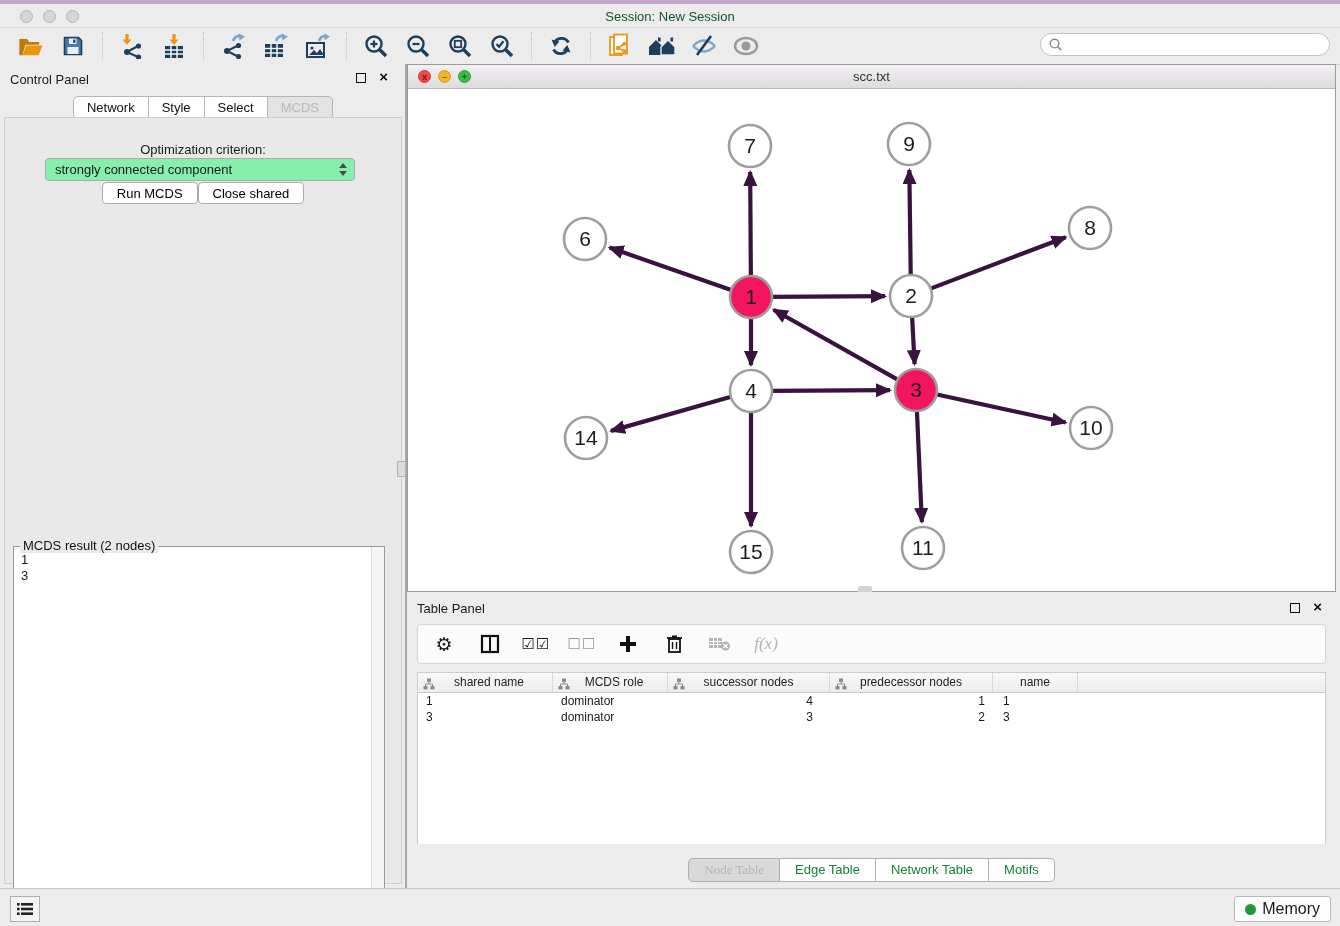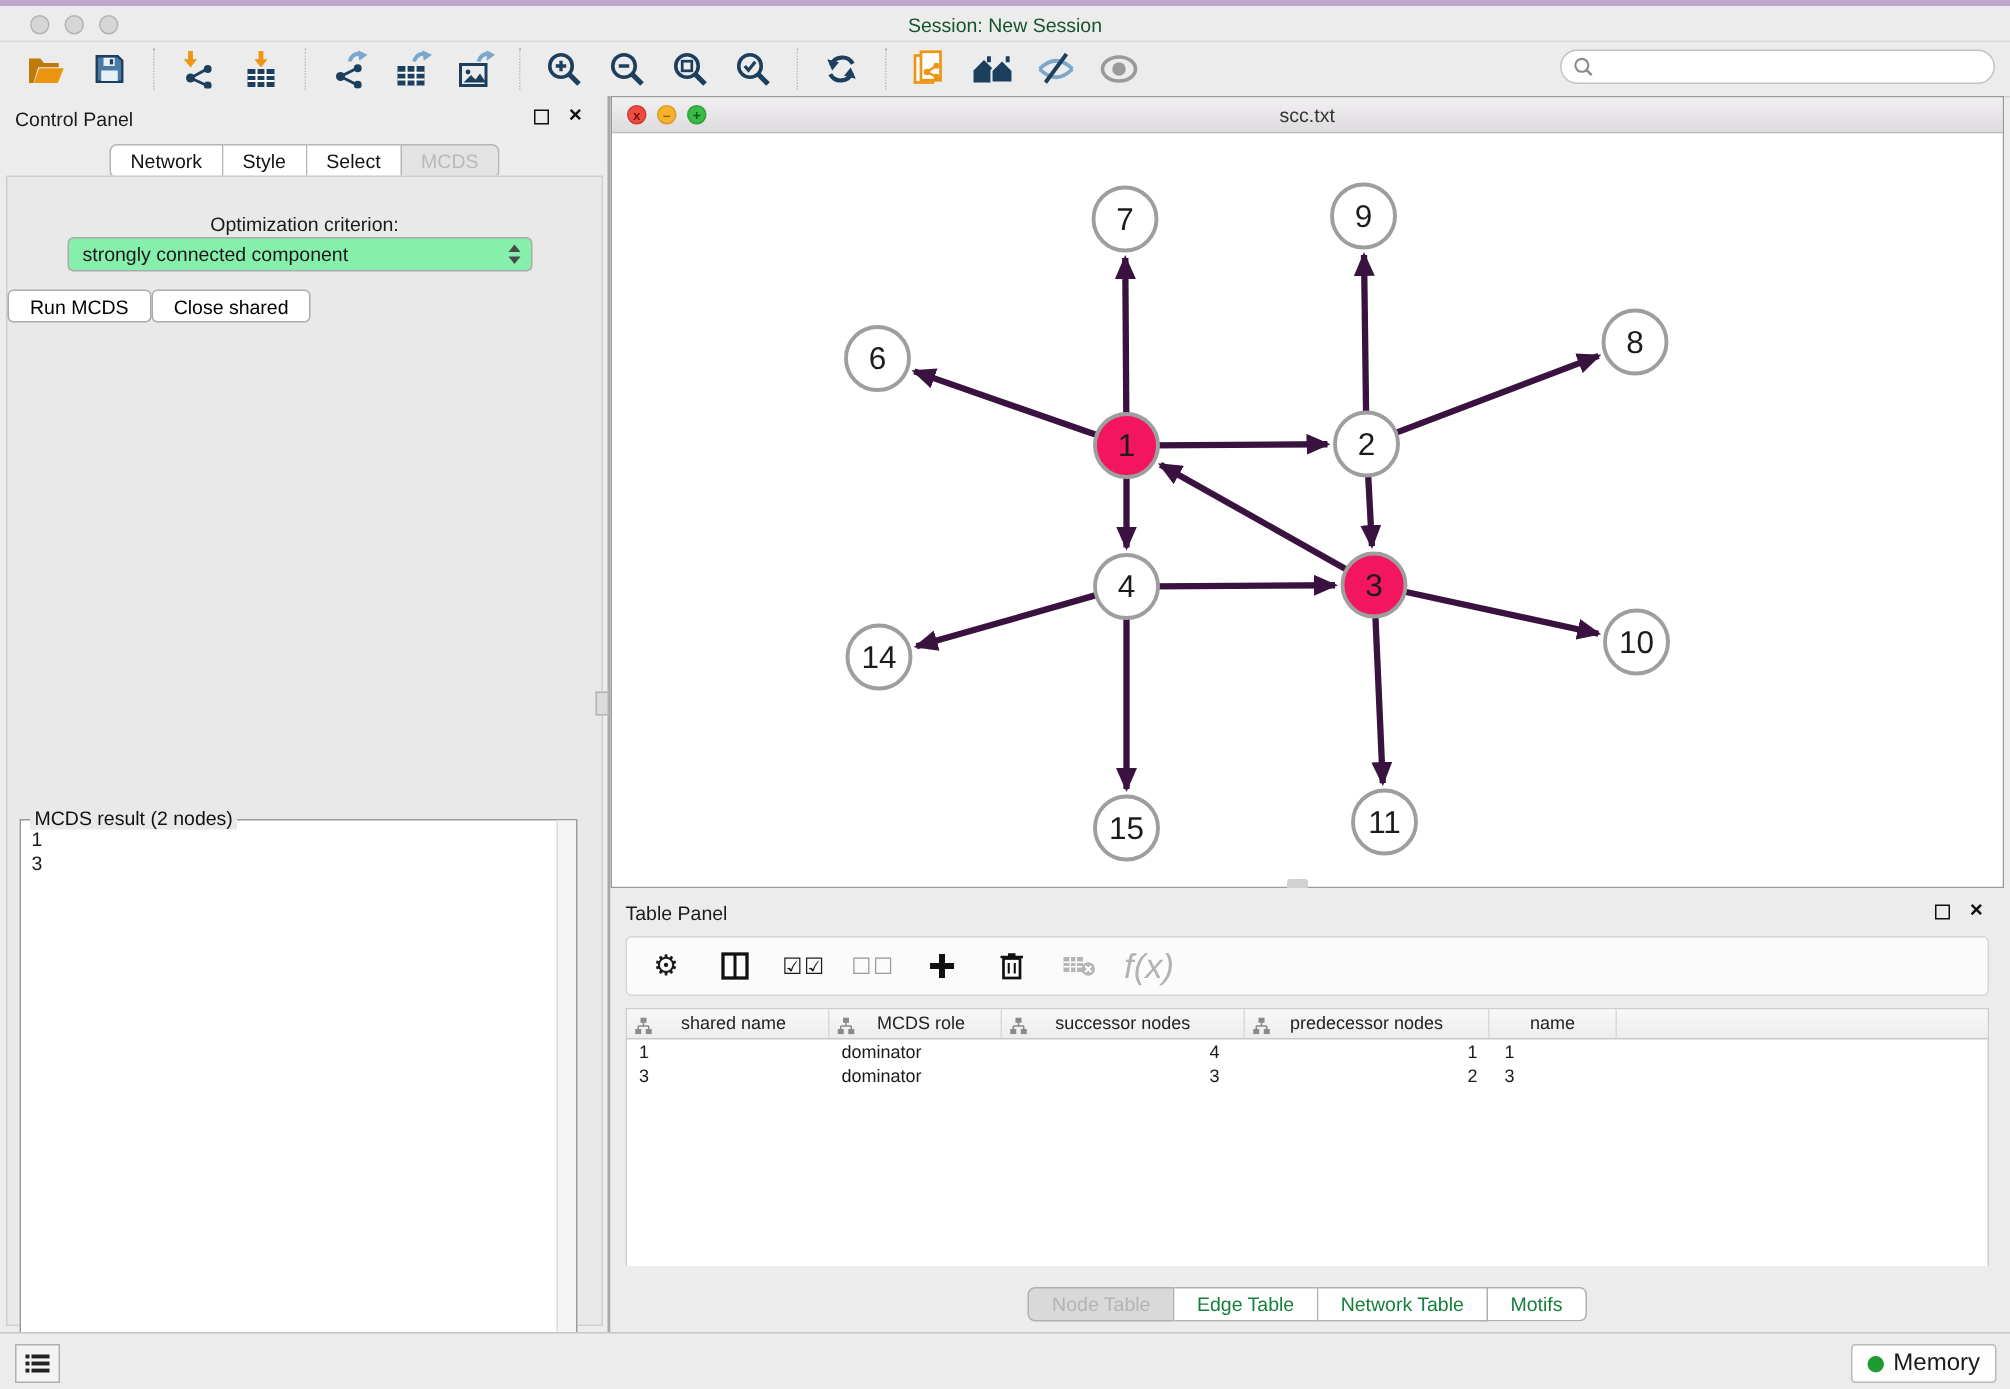--- a/index.html
+++ b/index.html
@@ -25,21 +25,21 @@
   .float-ico { position:absolute; top:9px; width:10px; height:10px; border:1.5px solid #111; background:transparent; }
   .close-ico { position:absolute; top:4px; font-size:15px; font-weight:bold; color:#111; line-height:18px; }
   .cp-tabs { position:absolute; left:0; right:0; top:32px; display:flex; justify-content:center; }
   .cp-tab { font-size:13px; padding:3px 13px; background:#fff; border:1px solid #b5b5b5; border-left:none; color:#111; }
   .cp-tab:first-child { border-left:1px solid #b5b5b5; border-radius:5px 0 0 5px; }
   .cp-tab.disabled-look { background:#e3e3e3; color:#b9b9b9; border-radius:0 5px 5px 0; }
   .cp-body { position:absolute; left:4px; right:4px; top:53px; bottom:4px; background:#e9e9e9; border:1px solid #cfcfcf; }
   .opt-label { text-align:center; margin-top:24px; font-size:13px; }
   .combo { position:absolute; left:40px; top:40px; width:310px; height:23px; background:#86efac; border:1px solid #ababab; border-radius:4px; font-size:13px; line-height:21px; padding-left:9px; }
   .combo-stepper { position:absolute; right:4px; top:2px; width:14px; height:17px; }
-  .cp-buttons { position:absolute; left:0; right:0; top:75px; display:flex; justify-content:flex-start; }
+  .cp-buttons { position:absolute; left:0; right:0; top:64px; display:flex; justify-content:center; }
   .btn { background:#fff; border:1px solid #ababab; border-radius:4px; font-size:13px; padding:2px 14px; height:22px; }
   .groupbox { position:absolute; left:8px; top:428px; width:372px; height:378px; border:1px solid #9a9a9a; background:#fff; }
   .groupbox .legend { position:absolute; left:6px; top:-9px; background:#e9e9e9; padding:0 3px; font-size:13px; color:#111; }
   .groupbox .list { position:absolute; left:1px; top:3px; bottom:1px; right:14px; font-size:13px; line-height:16px; padding:2px 6px; overflow:hidden; white-space:pre; }
   .groupbox .scroll { position:absolute; right:0; top:0; bottom:0; width:13px; background:#f5f5f5; border-left:1px solid #ddd; }
 
   
   .v-split { position:absolute; left:405px; top:64px; width:2px; height:824px; background:#a8a8a8; }
   .v-grip { position:absolute; left:397px; top:461px; width:9px; height:16px; background:#dcdcdc; border:1px solid #b3b3b3; }
   .h-grip { position:absolute; left:858px; top:586px; width:14px; height:8px; background:#d2d2d2; border-radius:2px; }
@@ -56,37 +56,37 @@
   .net-canvas svg { width:100%; height:100%; display:block; }
 
   
   .table-panel { position:absolute; left:407px; top:592px; width:929px; height:296px; background:#ececec; }
   .tp-head { position:relative; height:28px; }
   .tp-head .ttl { position:absolute; left:10px; top:9px; font-size:13px; }
   .tp-toolbar { position:absolute; left:10px; right:10px; top:32px; height:40px; background:#fbfbfb; border:1px solid #d5d5d5; border-radius:4px; display:flex; align-items:center; padding-left:14px; gap:22px; }
   .tp-ico { width:24px; height:24px; display:flex; align-items:center; justify-content:center; font-size:19px; }
   .tp-ico.glyph { font-family:"DejaVu Sans", sans-serif; color:#1a1a1a; }
   .tp-ico.gray { color:#9a9a9a; }
-  .fx { font-family:Liberation Sans, sans-serif; font-style:italic; font-size:23px; color:#b3b3b3; }
+  .fx { font-family:Liberation Serif, serif; font-style:italic; font-size:17px; color:#b3b3b3; }
   .tp-table { position:absolute; left:10px; right:10px; top:80px; height:172px; background:#fff; border:1px solid #cdcdcd; border-bottom:none; }
   .th-row { display:flex; height:20px; background:linear-gradient(#f8f8f8,#ededed); border-bottom:1px solid #c9c9c9; }
   .th { position:relative; border-right:1px solid #d9d9d9; font-size:12px; color:#222; text-align:center; line-height:19px; }
   .th .tree-ico { position:absolute; left:5px; top:4px; }
   .tr { display:flex; height:16px; font-size:12px; line-height:16px; }
   .td { overflow:hidden; white-space:nowrap; }
   .c0 { width:135px; padding-left:8px; }
   .c1 { width:115px; padding-left:8px; }
   .c2 { width:162px; text-align:right; padding-right:17px; }
   .c3 { width:163px; text-align:right; padding-right:8px; }
   .c4 { width:85px;  padding-left:10px; }
   .tp-tabs { position:absolute; left:0; right:0; top:266px; display:flex; justify-content:center; }
   .tp-tab { font-size:13px; padding:3px 15px; background:#fff; border:1px solid #b0b0b0; border-left:none; color:#15803d; }
   .tp-tab:first-child { border-left:1px solid #b0b0b0; border-radius:5px 0 0 5px; }
   .tp-tab:last-child { border-radius:0 5px 5px 0; }
-  .tp-tab.selected { background:#d9d9d9; color:#b4b4b4; }
+  .tp-tab.selected { background:#d9d9d9; color:#b4b4b4;font-family:Liberation Serif, serif; }
 
   
   .statusbar { position:absolute; left:0; top:888px; width:1340px; height:38px; background:#ececec; border-top:1px solid #c6c6c6; }
   .list-btn { position:absolute; left:10px; top:7px; width:30px; height:26px; background:#f4f4f4; border:1px solid #b0b0b0; display:flex; align-items:center; justify-content:center; }
   .mem-btn { position:absolute; right:9px; top:7px; height:26px; background:#fdfdfd; border:1px solid #b9b9b9; border-radius:3px; display:flex; align-items:center; gap:6px; padding:0 10px; font-size:16px; }
   .mem-dot { width:11px; height:11px; border-radius:50%; background:#1f9c31; }
 </style>
 </head>
 <body>
 

